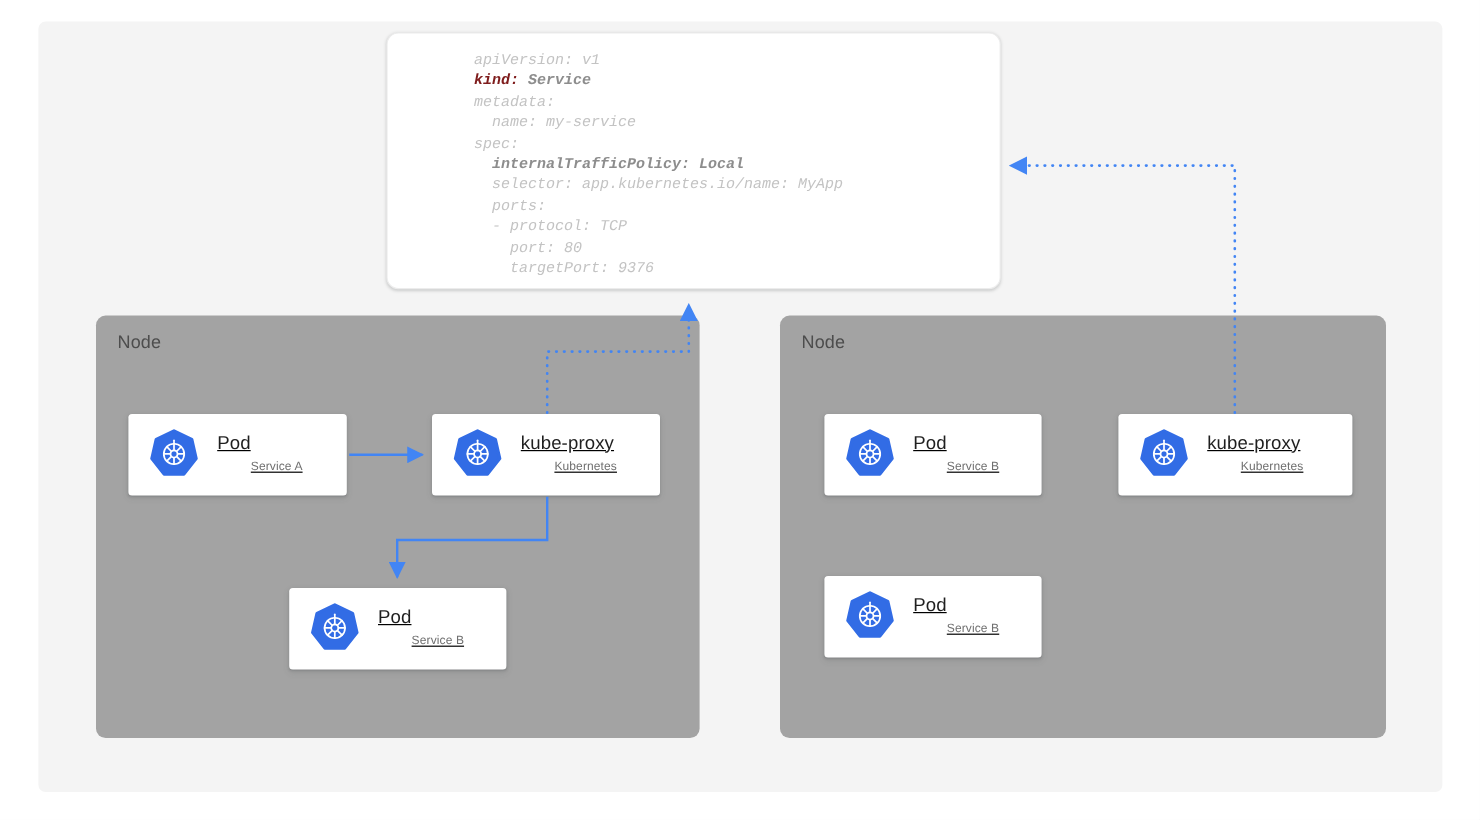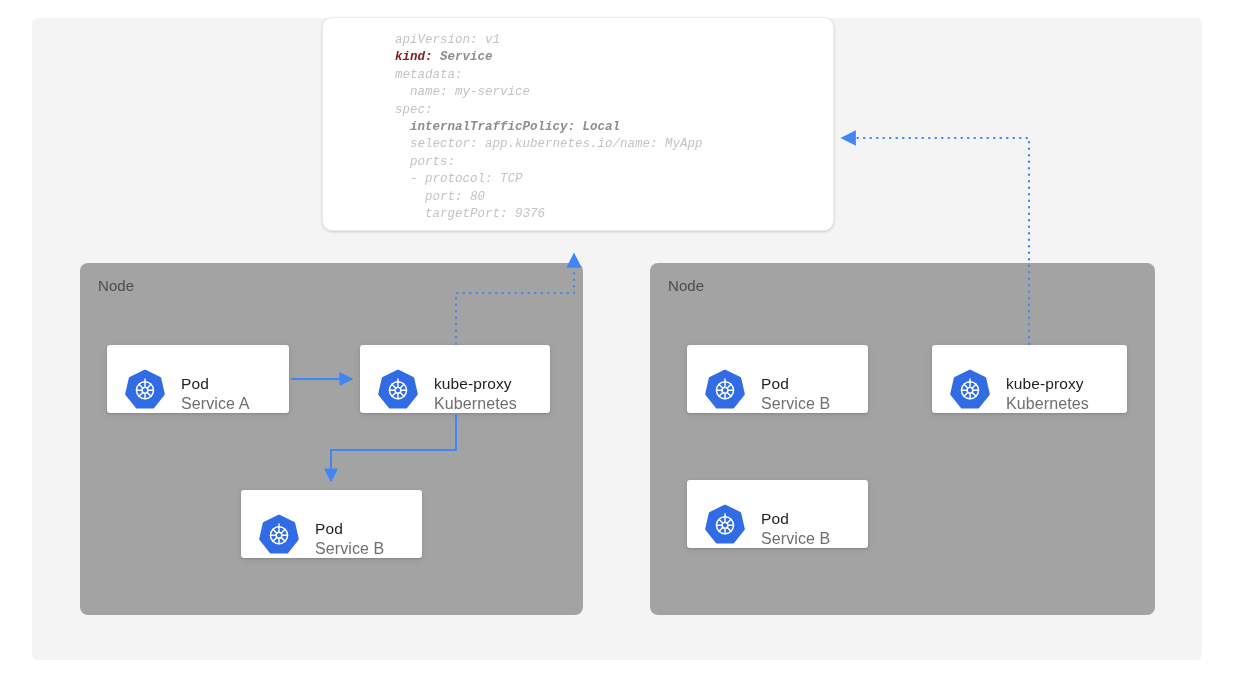--- a/index.html
+++ b/index.html
@@ -23,21 +23,21 @@
     top: 18px;
     width: 1170px;
     height: 642px;
     background: #f4f4f4;
     border-radius: 6px;
   }
   
   #yaml-card {
     position: absolute;
     left: 322px;
-    top: 17px;
+    top: 27px;
     width: 512px;
     height: 214px;
     background: #ffffff;
     border: 1px solid #ececec;
     border-radius: 10px;
     box-shadow: 0 1px 3px rgba(60,64,67,0.14), 0 1px 2px rgba(60,64,67,0.08);
     box-sizing: border-box;
     overflow: hidden;
   }
   #yaml-lines {
@@ -72,44 +72,46 @@
     letter-spacing: .1px;
   }
 
   
   .card {
     position: absolute;
     background: #ffffff;
     border-radius: 3px;
     box-shadow: 0 1px 2px rgba(60,64,67,0.22), 0 2px 6px rgba(60,64,67,0.10);
     display: flex;
-    align-items: flex-end;
+    align-items: center;
     box-sizing: border-box;
+    text-decoration: underline;
   }
   .card .k8s-logo {
     flex: 0 0 auto;
     margin-left: 16px;
     margin-right: 14px;
     width: 44px;
     height: 44px;
     display: block;
   }
   .card-text { display: flex; flex-direction: column; justify-content: center; }
   .card-title {
     font-size: 15.5px;
     color: #1f1f1f;
     line-height: 19px;
     letter-spacing: .1px;
   }
   .card-sub {
-    font-size: 16px;
+    font-size: 10px;
     color: #6f6f6f;
     line-height: 19px;
     letter-spacing: .1px;
     margin-top: 1px;
+    margin-left: 28px;
   }
 
   #card-pod-a      { left: 107px;  top: 345px; width: 182px; height: 68px; }
   #card-kubeproxy-l{ left: 360px;  top: 345px; width: 190px; height: 68px; }
   #card-pod-b-l    { left: 241px;  top: 490px; width: 181px; height: 68px; }
   #card-pod-b-r1   { left: 687px;  top: 345px; width: 181px; height: 68px; }
   #card-kubeproxy-r{ left: 932px;  top: 345px; width: 195px; height: 68px; }
   #card-pod-b-r2   { left: 687px;  top: 480px; width: 181px; height: 68px; }
 
   

